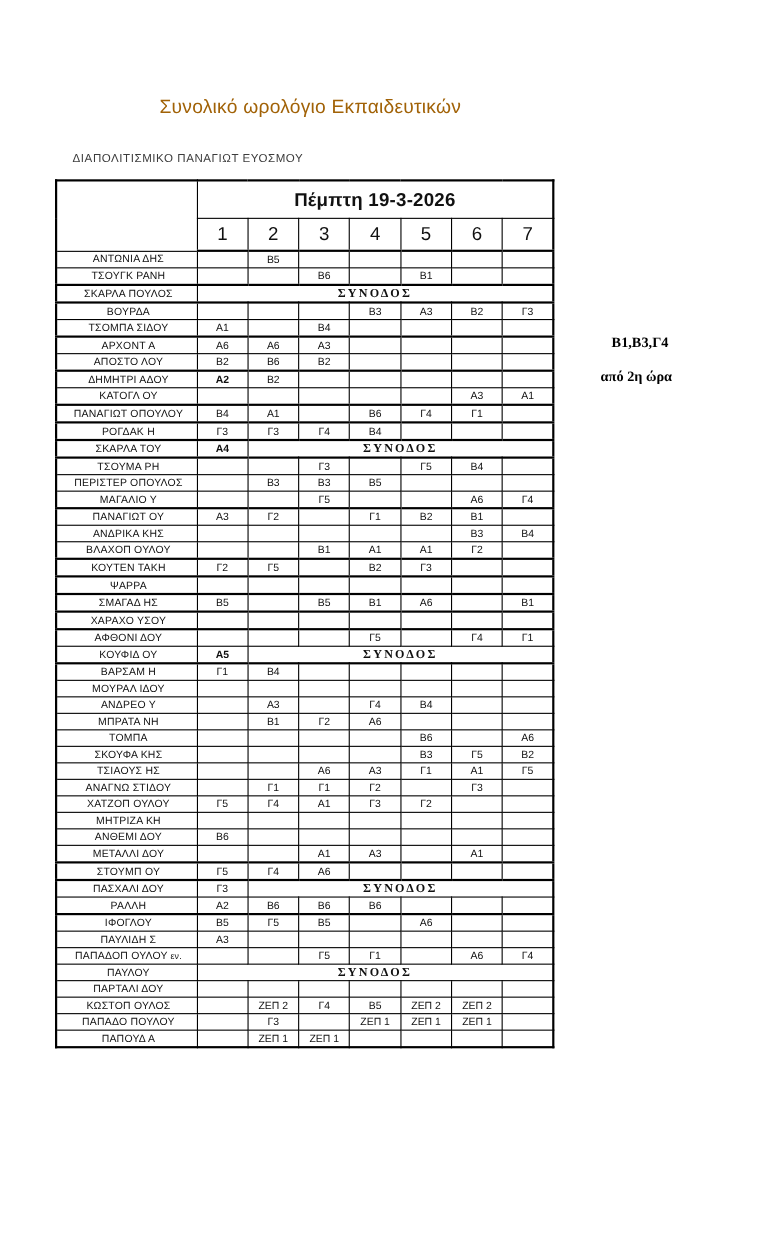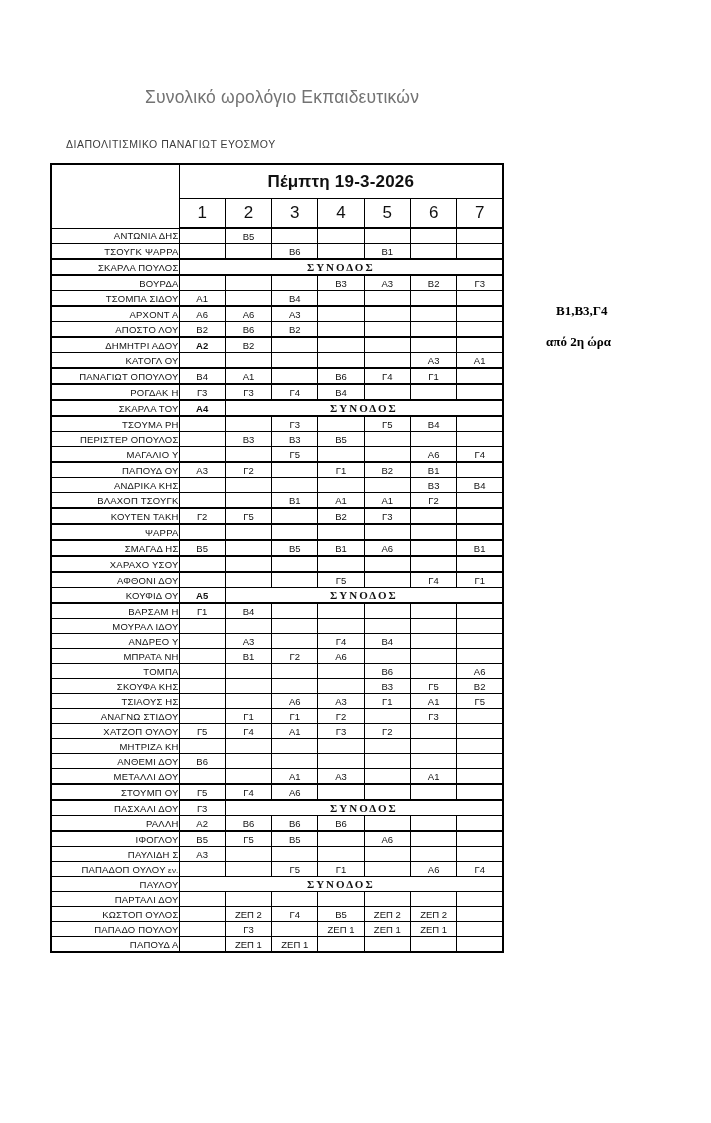--- a/index.html
+++ b/index.html
@@ -6,21 +6,21 @@
   body {
     width: 711px; height: 1123px;
     background: #ffffff;
     font-family: "Liberation Sans", sans-serif;
     color: #111;
     position: relative;
     overflow: hidden;
   }
   .page-title {
     position: absolute; left: 145px; top: 87px;
-    font-size: 17.5px; color: #737373;
+    font-size: 17.5px; color: #a16207;
     letter-spacing: 0.2px;
     white-space: nowrap;
   }
   .school-name {
     position: absolute; left: 66px; top: 138px;
     font-size: 10.5px; color: #3c3c3c;
     letter-spacing: 0.5px;
     white-space: nowrap;
   }
   table.timetable {
@@ -41,21 +41,21 @@
   }
   tr.periods-row th {
     height: 28px;
     font-size: 17px; font-weight: normal;
     text-align: center; vertical-align: middle;
     border-bottom-width: 2px;
   }
   tbody td { height: 14px; vertical-align: middle; }
   td.name {
     font-size: 9.5px;
-    text-align: right;
+    text-align: center;
     padding-left: 3px;
     white-space: nowrap;
     letter-spacing: 0.2px;
   }
   td.name .suffix { font-size: 8px; }
   td.cell {
     font-size: 9.5px;
     text-align: center;
   }
   td.cell.bold { font-weight: bold; }
@@ -116,21 +116,21 @@
         <td class="name">ΑΝΤΩΝΙΑ ΔΗΣ</td>
         <td class="cell"></td>
         <td class="cell">Β5</td>
         <td class="cell"></td>
         <td class="cell"></td>
         <td class="cell"></td>
         <td class="cell"></td>
         <td class="cell"></td>
       </tr>
       <tr class="thick">
-        <td class="name">ΤΣΟΥΓΚ ΨΑΡΡΑ</td>
+        <td class="name">ΤΣΟΥΓΚ ΡΑΝΗ</td>
         <td class="cell"></td>
         <td class="cell"></td>
         <td class="cell">Β6</td>
         <td class="cell"></td>
         <td class="cell">Β1</td>
         <td class="cell"></td>
         <td class="cell"></td>
       </tr>
       <tr class="thick">
         <td class="name">ΣΚΑΡΛΑ ΠΟΥΛΟΣ</td>
@@ -245,41 +245,41 @@
         <td class="name">ΜΑΓΑΛΙΟ Υ</td>
         <td class="cell"></td>
         <td class="cell"></td>
         <td class="cell">Γ5</td>
         <td class="cell"></td>
         <td class="cell"></td>
         <td class="cell">Α6</td>
         <td class="cell">Γ4</td>
       </tr>
       <tr>
-        <td class="name">ΠΑΠΟΥΔ ΟΥ</td>
+        <td class="name">ΠΑΝΑΓΙΩΤ ΟΥ</td>
         <td class="cell">Α3</td>
         <td class="cell">Γ2</td>
         <td class="cell"></td>
         <td class="cell">Γ1</td>
         <td class="cell">Β2</td>
         <td class="cell">Β1</td>
         <td class="cell"></td>
       </tr>
       <tr>
         <td class="name">ΑΝΔΡΙΚΑ ΚΗΣ</td>
         <td class="cell"></td>
         <td class="cell"></td>
         <td class="cell"></td>
         <td class="cell"></td>
         <td class="cell"></td>
         <td class="cell">Β3</td>
         <td class="cell">Β4</td>
       </tr>
       <tr class="thick">
-        <td class="name">ΒΛΑΧΟΠ ΤΣΟΥΓΚ</td>
+        <td class="name">ΒΛΑΧΟΠ ΟΥΛΟΥ</td>
         <td class="cell"></td>
         <td class="cell"></td>
         <td class="cell">Β1</td>
         <td class="cell">Α1</td>
         <td class="cell">Α1</td>
         <td class="cell">Γ2</td>
         <td class="cell"></td>
       </tr>
       <tr class="thick">
         <td class="name">ΚΟΥΤΕΝ ΤΑΚΗ</td>

